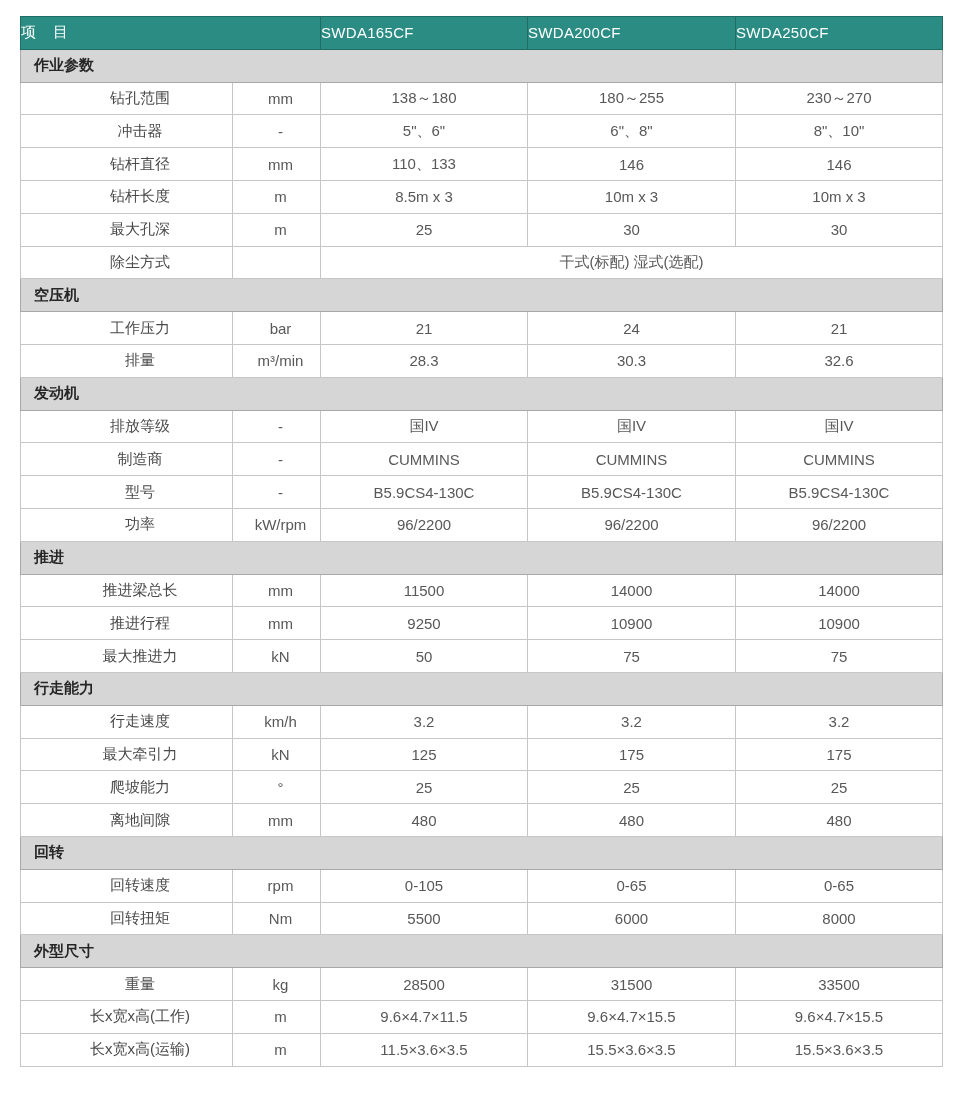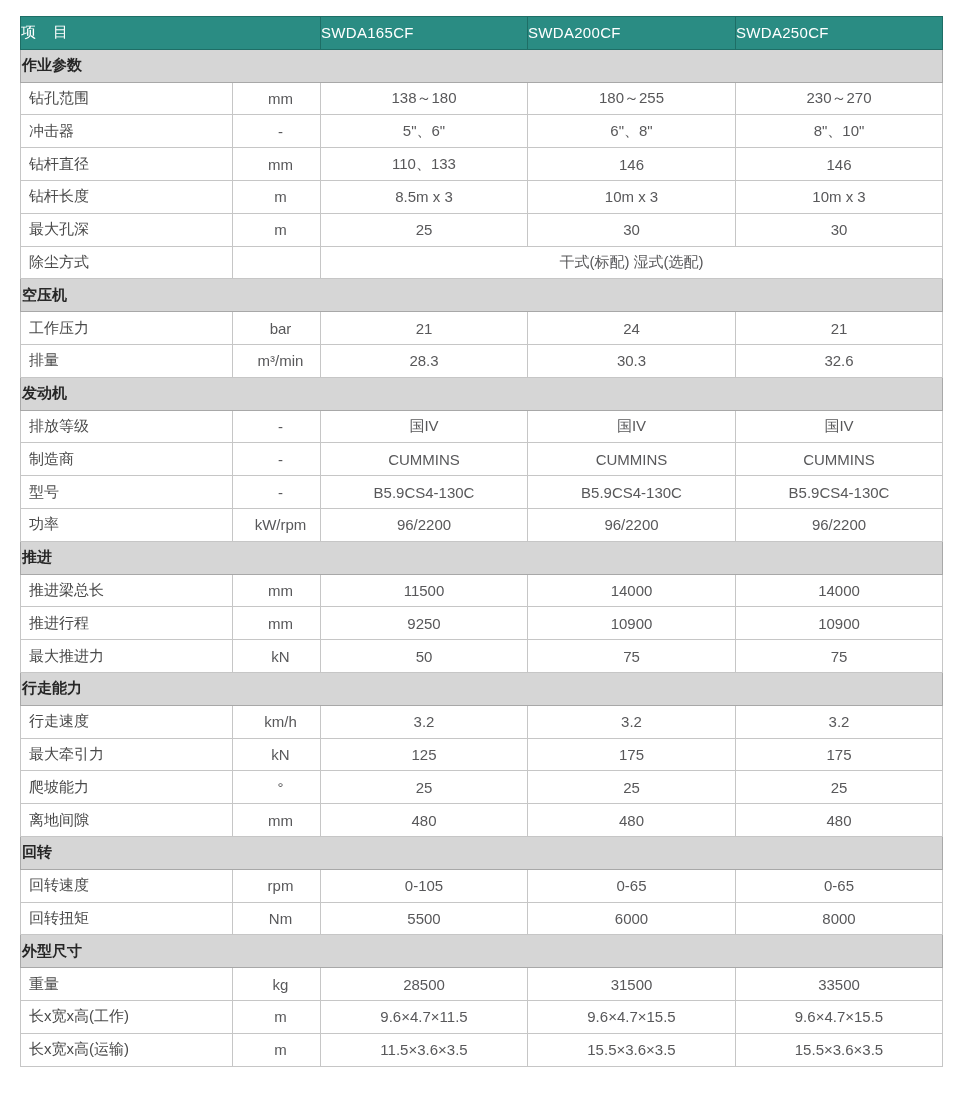--- a/index.html
+++ b/index.html
@@ -43,33 +43,33 @@
   }
   thead th.th-item {
     letter-spacing: 1px;
   }
   
   tr.section-row td {
     background: var(--section-bg, #d6d6d6);
     color: #262626;
     font-weight: bold;
     text-align: left;
-    padding-left: 1px;
+    padding-left: 13px;
     border: 1px solid var(--section-border, #a8a8a8);
   }
   
   tr.data-row td {
     background: #ffffff;
     border: 1px solid var(--row-border, #c6c6c6);
     text-align: center;
     color: var(--text-value, #58585a);
   }
   tr.data-row td.param {
-    text-align: left;
-    padding-left: 8px;
+    text-align: center;
+    padding-left: 27px;
     color: var(--text-primary, #4a4a4a);
   }
   tr.data-row td.unit {
     color: var(--text-value, #58585a);
     padding-left: 8px;
   }
 </style>
 </head>
 <body>
 

